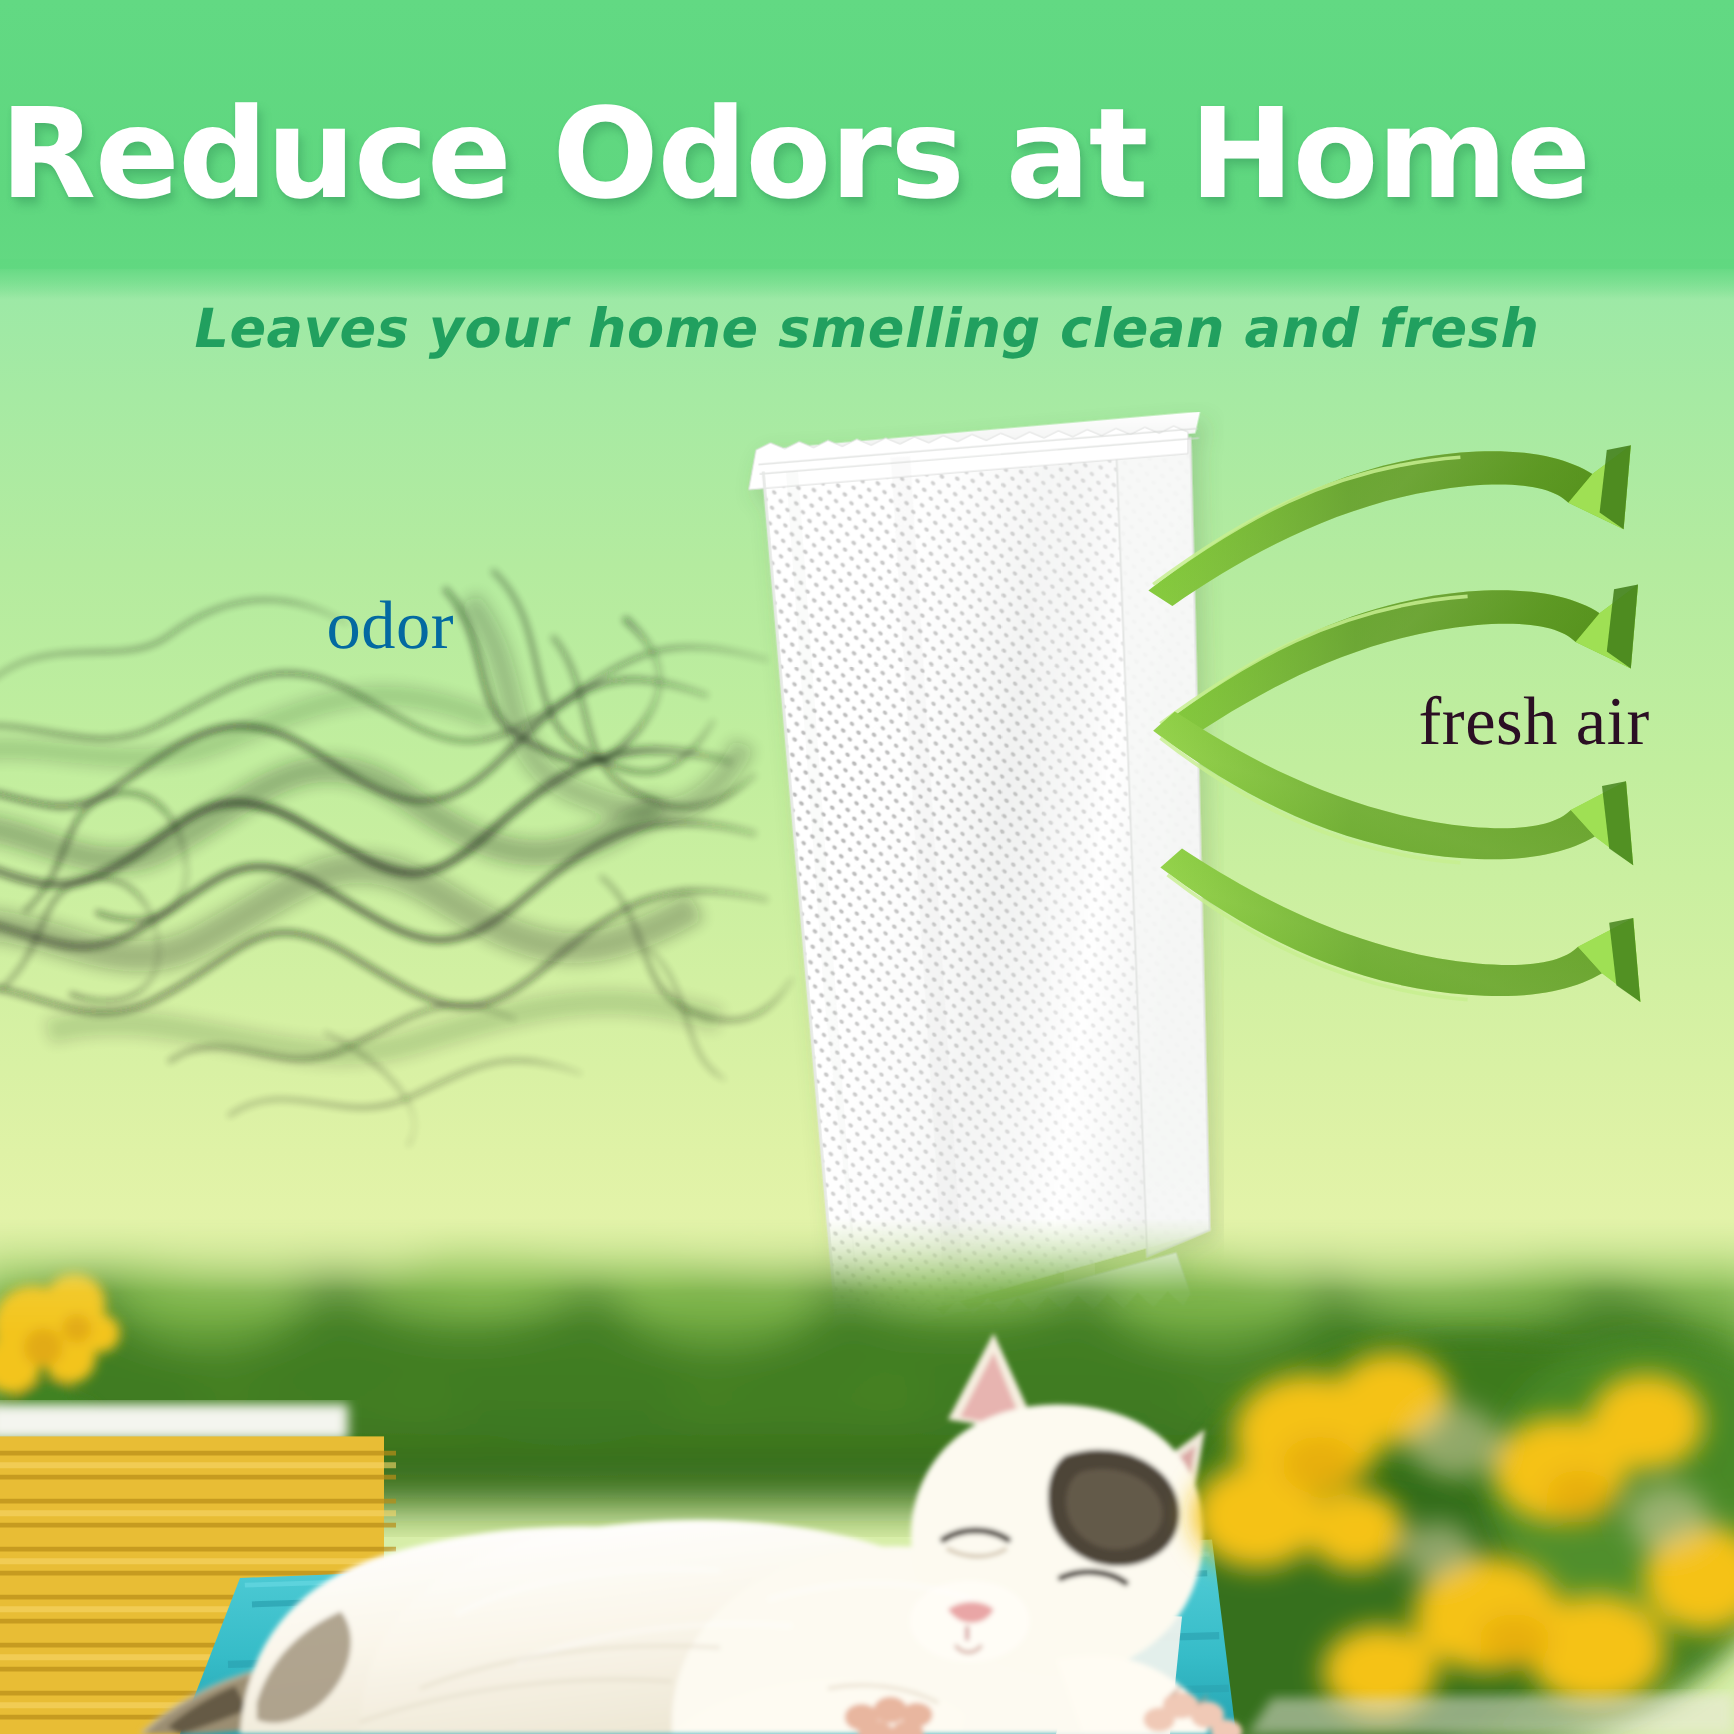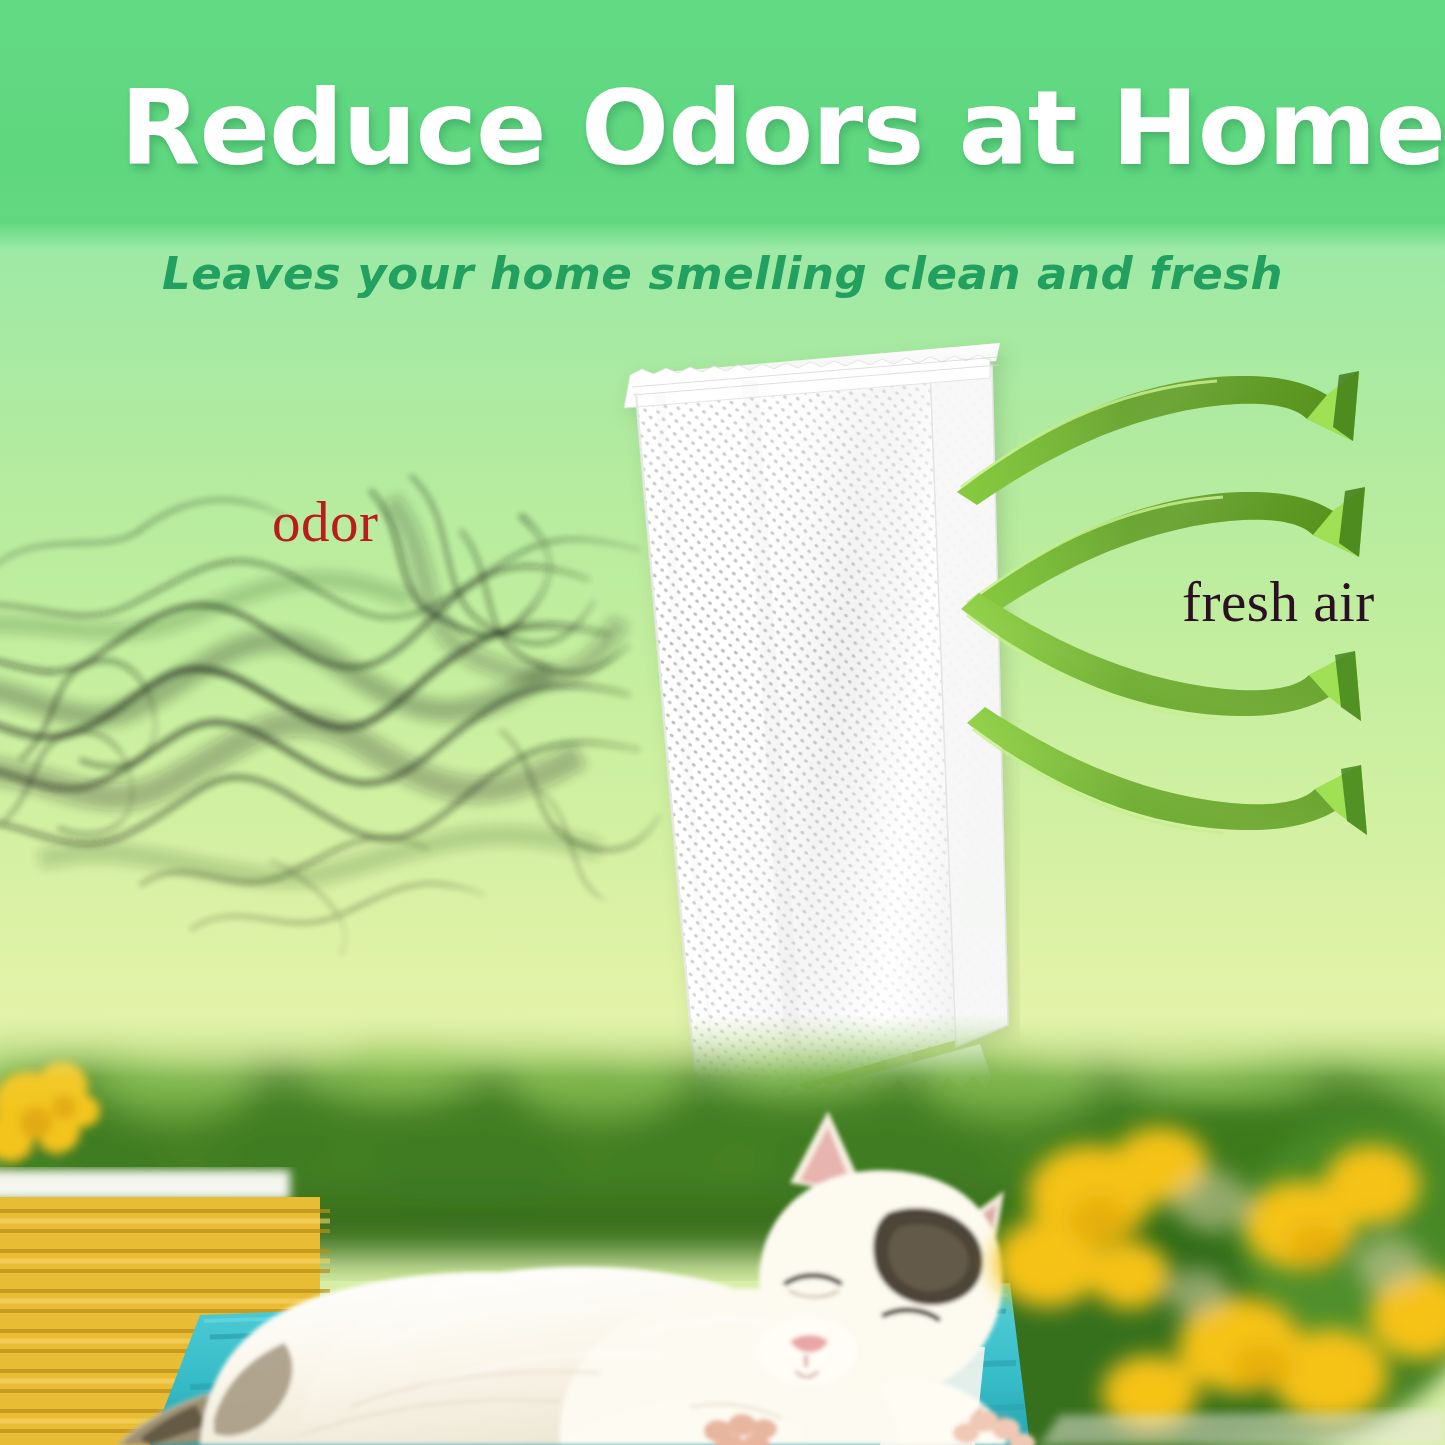--- a/index.html
+++ b/index.html
@@ -35,21 +35,21 @@
   .header-band {
     position:absolute; left:0; top:0; width:1445px; height:224px;
     background:linear-gradient(to bottom,#62d983 0%,#5fd77f 72%,#63d982 100%);
   }
   .header-band::after {
     content:""; position:absolute; left:0; bottom:-26px; width:100%; height:34px;
     background:linear-gradient(to bottom, rgba(96,216,128,1), rgba(150,230,162,0));
   }
   .page-title {
     position:absolute; left:0; top:74px; width:1445px;
-    text-align:right;
+    text-align:left;
     font-family:"DejaVu Sans", sans-serif;
     font-size:104px;
     font-weight:bold;
     color:#ffffff;
     letter-spacing:-1px;
     line-height:1.04;
     text-shadow:
       4px 7px 7px rgba(60,160,95,0.45),
       0 2px 3px rgba(70,170,105,0.35);
     white-space:nowrap;
@@ -71,21 +71,21 @@
     position:absolute; left:-60px; top:430px; width:760px; height:560px;
     opacity:0.9;
   }
   .smoke-layer svg { display:block; width:100%; height:100%; }
 
   
   .label-odor {
     position:absolute; left:272px; top:489px;
     font-family:"Liberation Serif", serif;
     font-size:57px; font-weight:normal;
-    color:#b91c1c;
+    color:#0369a1;
     letter-spacing:0.5px;
   }
   .label-fresh-air {
     position:absolute; left:1166px; top:569px;
     font-family:"Liberation Serif", serif;
     font-size:57px; font-weight:normal;
     color:#2b0f24;
     letter-spacing:0.5px;
     white-space:nowrap;
     margin-left:16px;

